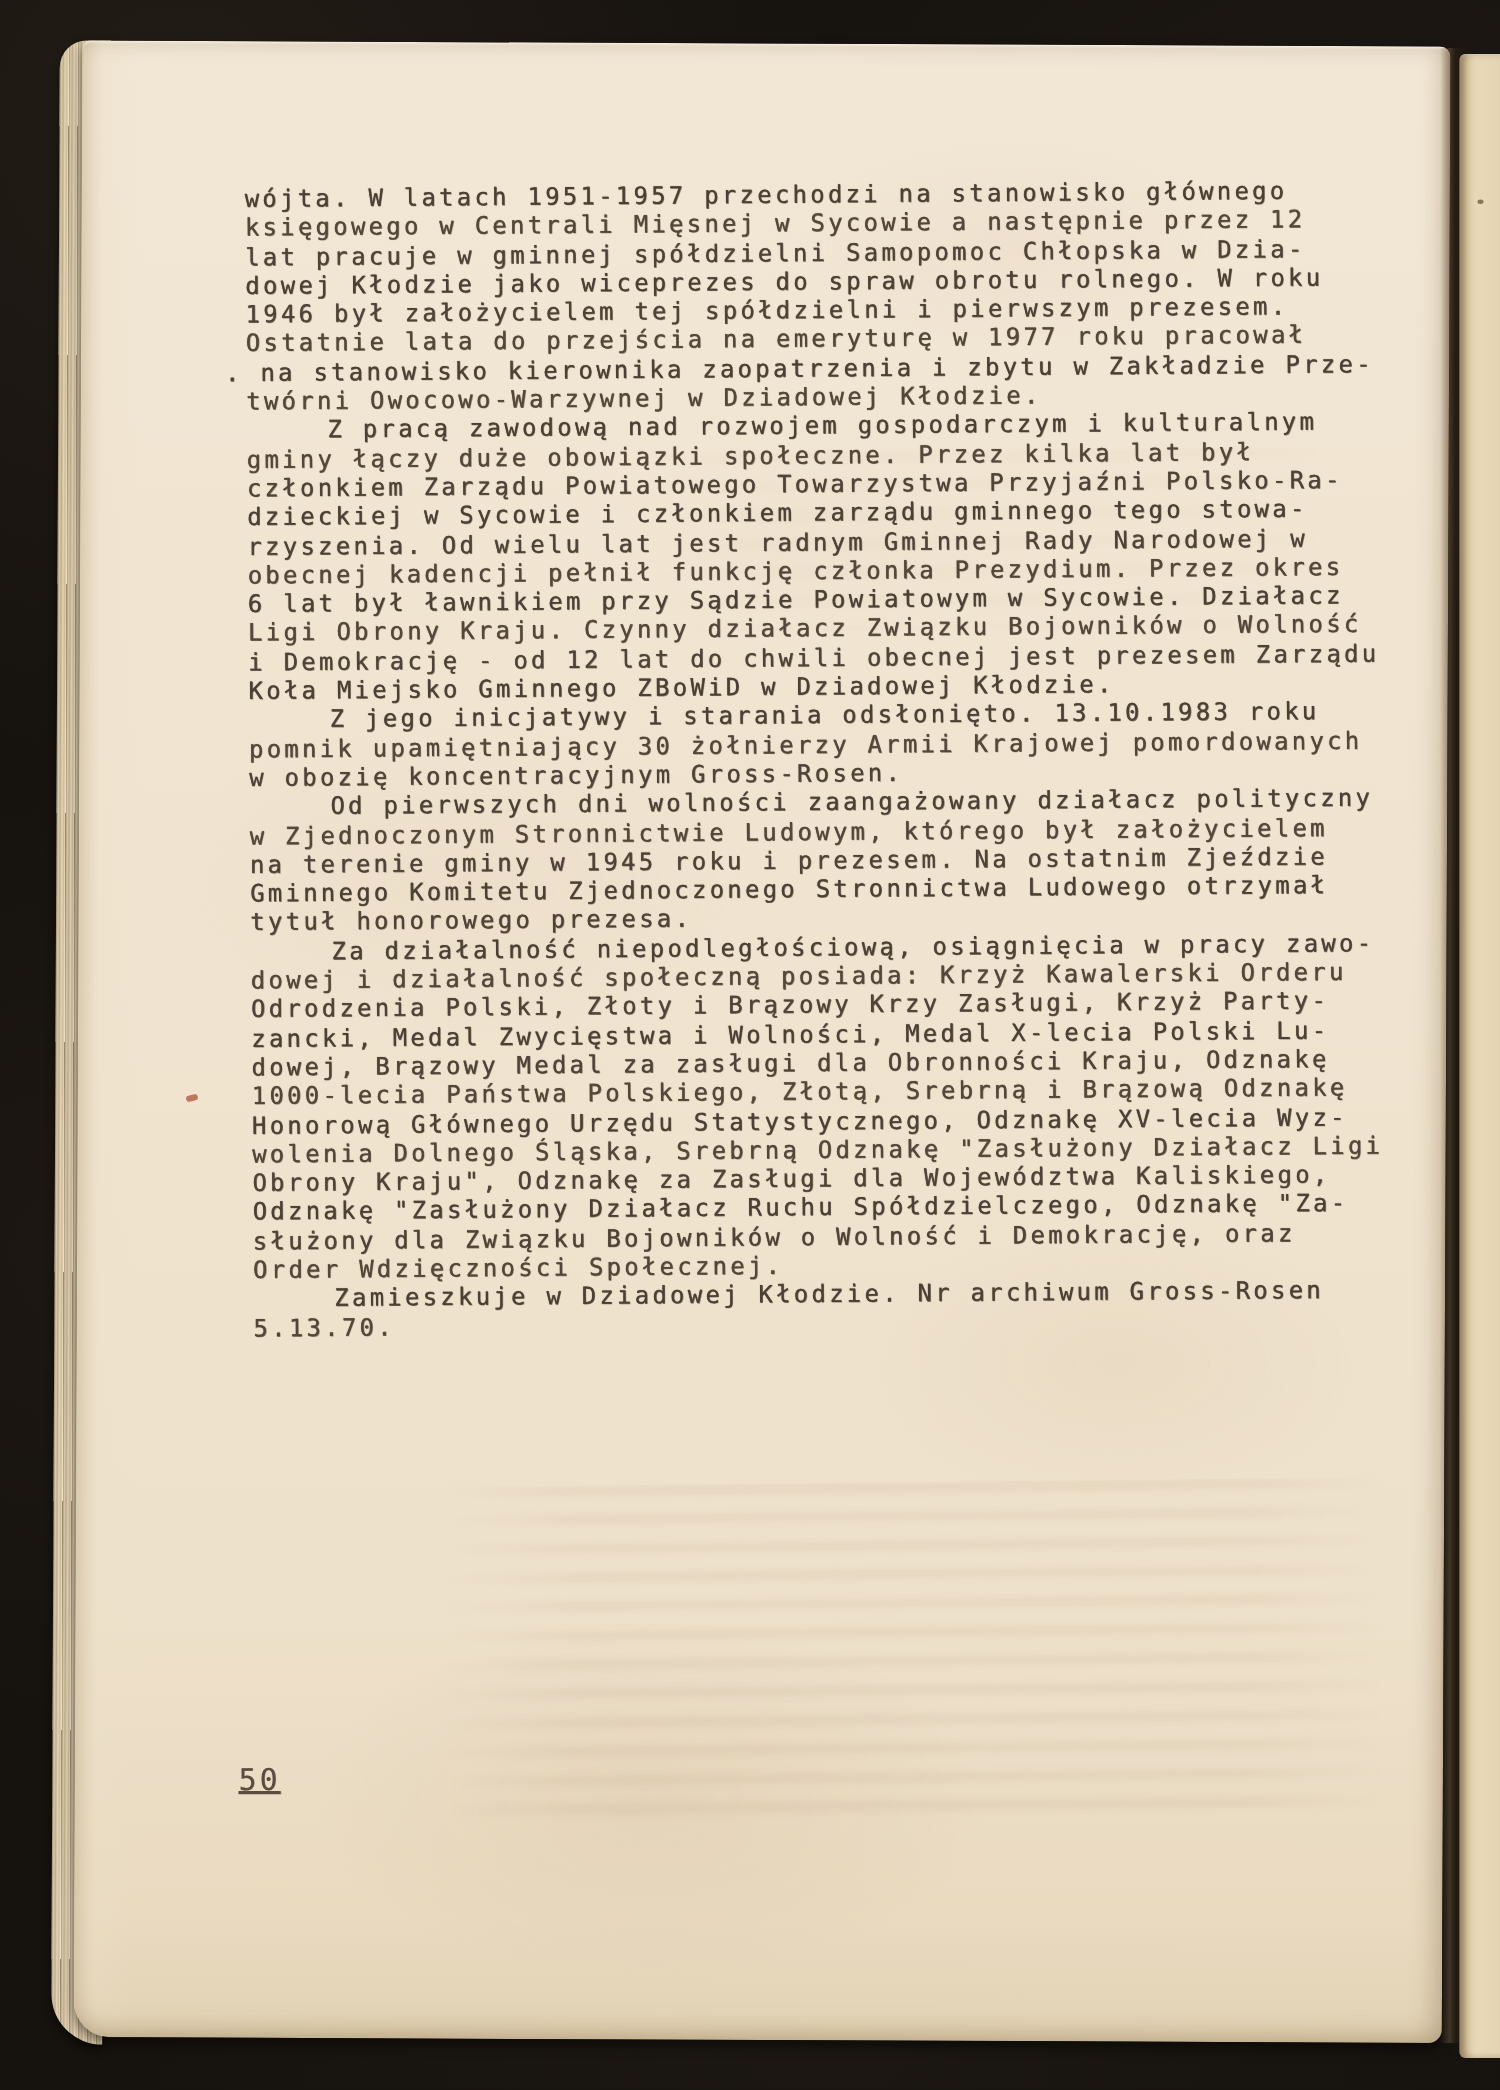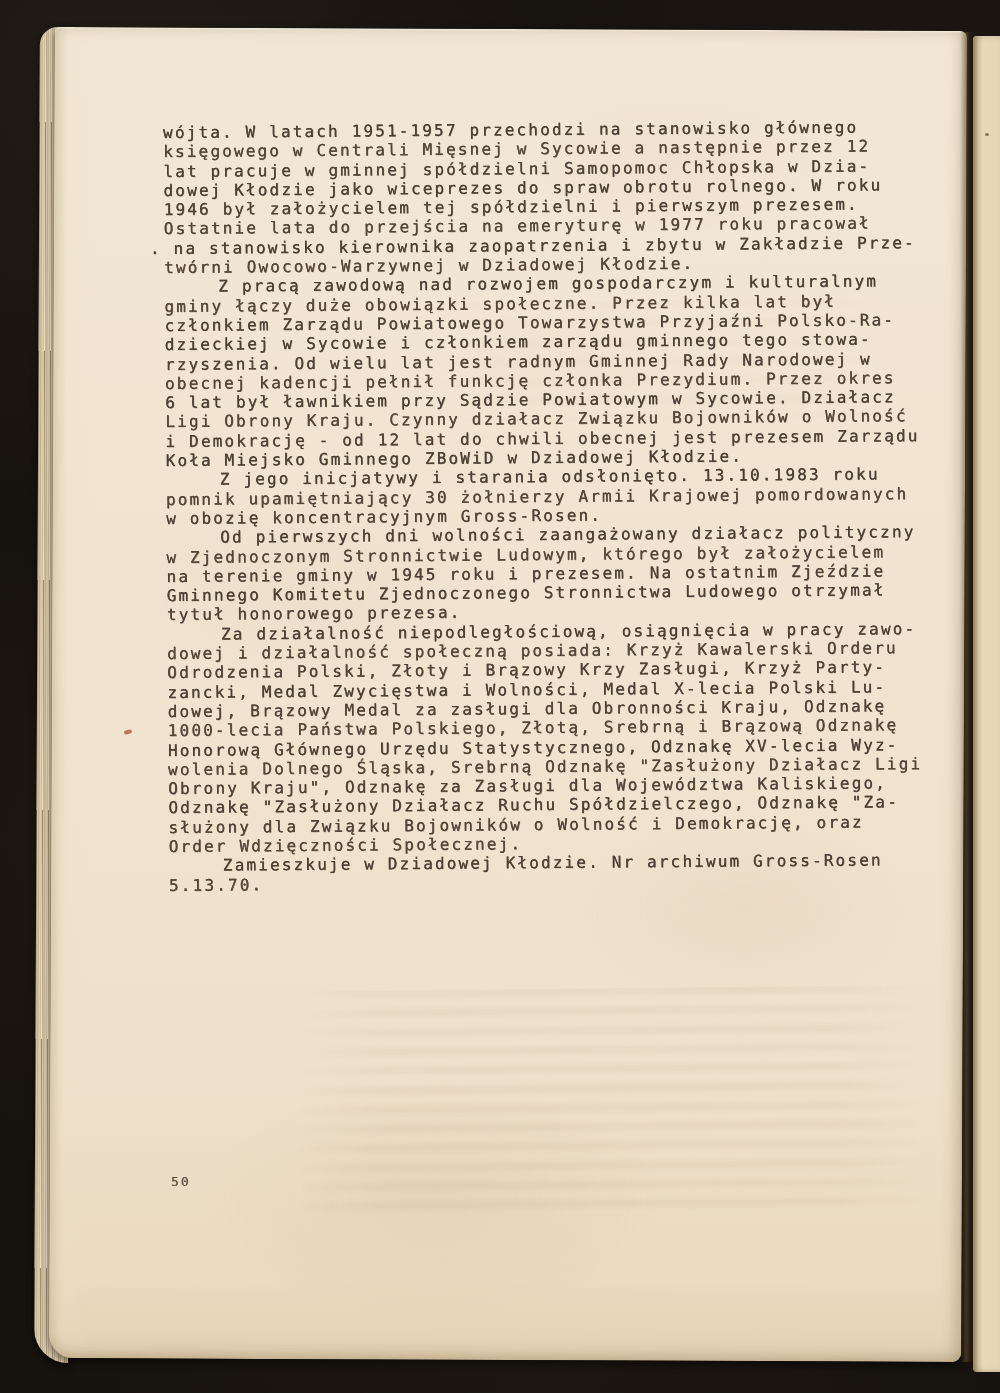--- a/index.html
+++ b/index.html
@@ -101,25 +101,26 @@
     white-space: pre;
     height: 19.3px;
     line-height: 19.3px;
   }
   .para.indent .tline:first-child { text-indent: 54px; }
   .para .tline:nth-child(2n) { color: #544739; }
   .para .tline:nth-child(3n+1) { color: #4b4034; }
 
   .page-number {
     position: absolute;
-    left: 171px; top: 1174px;
-    font-size: 13px;
+    left: 159px; top: 1174px;
+    font-size: 20px;
     letter-spacing: 2px;
     color: #5a4c3e;
     text-shadow: 0.3px 0.3px 0.4px rgba(74,62,50,0.5);
+    text-decoration: underline;
   }
 
   
   .ink-speck {
     position: absolute;
     left: 124px; top: 730px;
     width: 8px; height: 4px;
     background: #b35a41;
     border-radius: 2px;
     opacity: 0.8;

